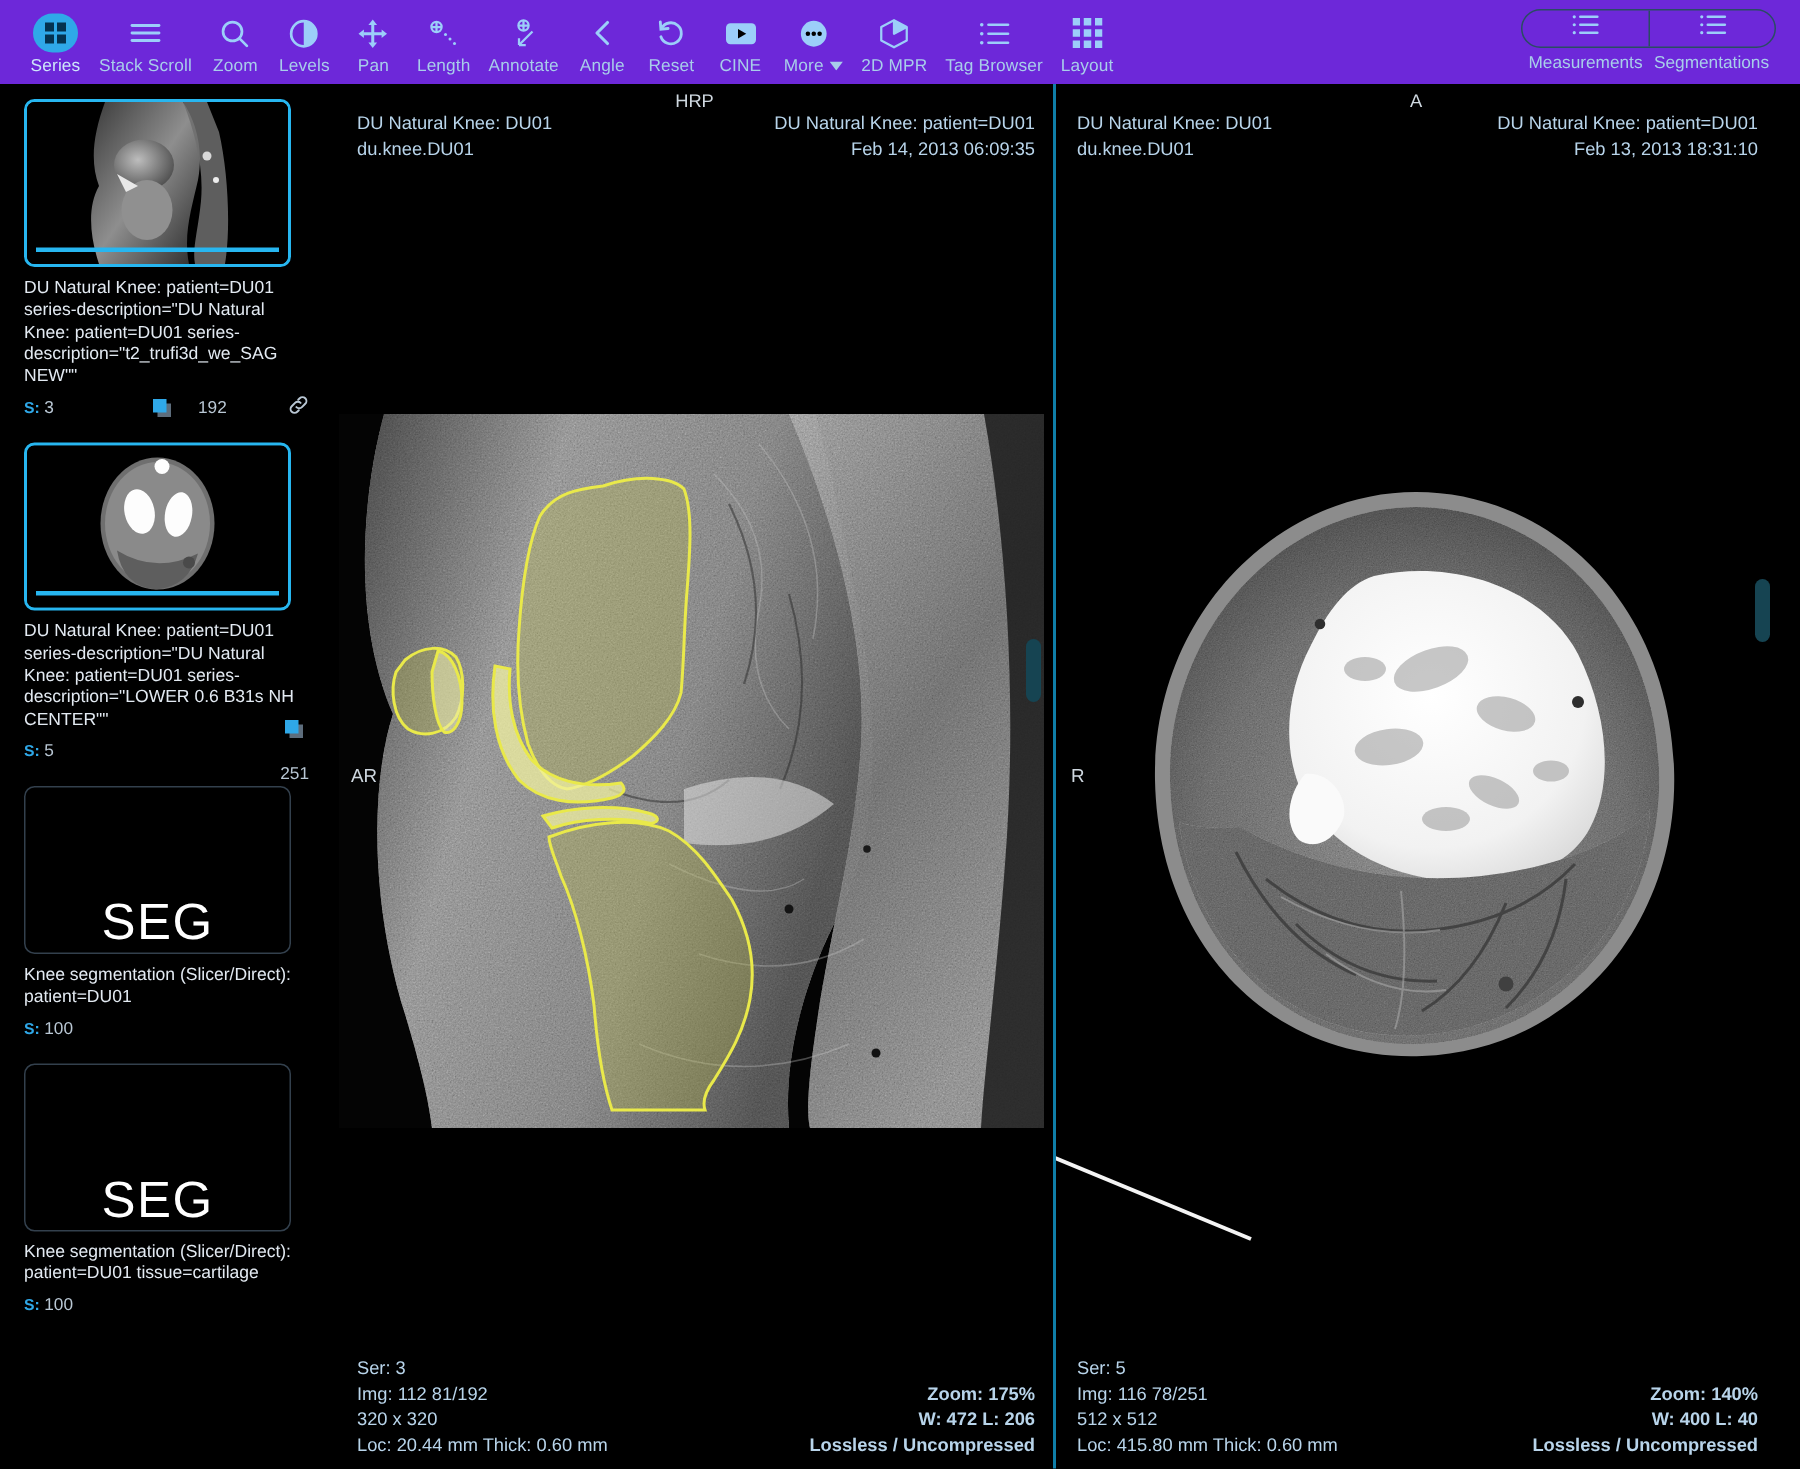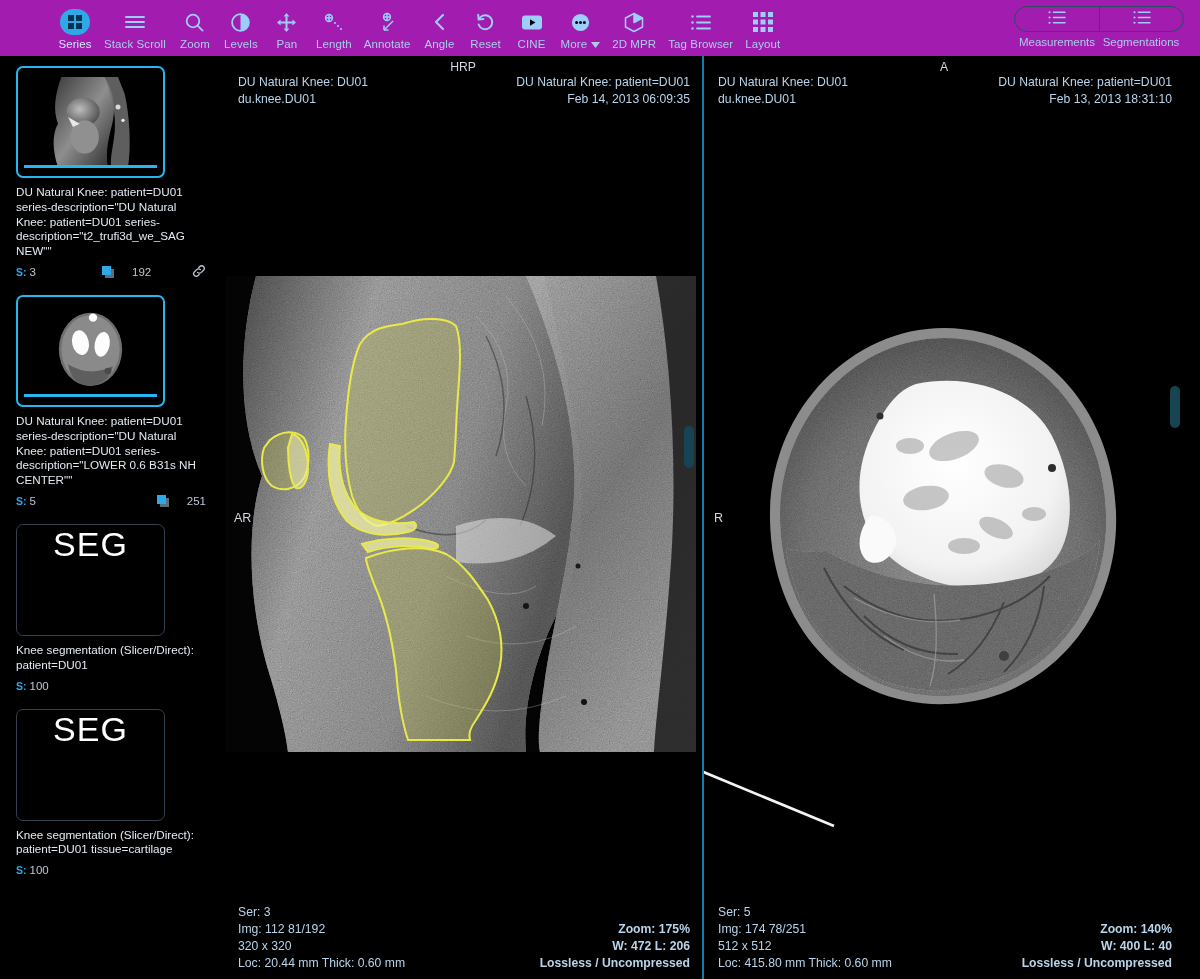--- a/index.html
+++ b/index.html
@@ -8,22 +8,22 @@
     background: #000;
     font-family: "Liberation Sans", sans-serif;
     overflow: hidden;
     color: #d8e4ef;
   }
 
   
   .toolbar {
     position: absolute; top: 0; left: 0;
     width: 1200px; height: 56px;
-    background: #a21caf;
-    display: flex; align-items: center; padding-left: 38px;
+    background: #6d28d9;
+    display: flex; align-items: center;
   }
   .tb-left { display: flex; align-items: flex-start; padding-left: 14px; gap: 0; }
   .tb-right { position: absolute; right: 16px; top: 6px; display: flex; flex-direction: column; align-items: center; }
   .tool {
     display: flex; flex-direction: column; align-items: center; justify-content: flex-start;
     min-width: 46px; padding: 3px 6px 0 6px;
     cursor: pointer;
   }
   .tool .ic {
     height: 26px; width: 30px;
@@ -54,24 +54,24 @@
   .workspace { position: absolute; top: 56px; left: 0; width: 1200px; height: 923px; background:#000; }
 
   
   .sidebar {
     position: absolute; left: 0; top: 0; width: 240px; height: 923px;
     background: #000; overflow: hidden;
     border-right: 1px solid #050a0f;
   }
   .series-card { padding: 10px 16px 0 16px; }
   .thumb {
-    width: 149px; height: 112px; border-radius: 7px;
+    width: 178px; height: 112px; border-radius: 7px;
     background: #000; position: relative; overflow: hidden;
     border: 2px solid #27b6f0;
-    display: flex; align-items: flex-start; justify-content: center;
+    display: flex; align-items: flex-end; justify-content: center;
     cursor: pointer;
   }
   .thumb.seg { border: 1px solid #33404d; height: 112px; }
   .thumb .segtext { font-size: 34px; color: #fff; letter-spacing: 1px; }
   .thumb .progress {
     position: absolute; left: 6px; right: 6px; bottom: 8px; height: 3px;
     background: #27b6f0;
   }
   .series-desc {
     font-size: 11.7px; line-height: 14.8px; color: #e3eaf2;
@@ -401,21 +401,21 @@
           <ellipse cx="90" cy="14" rx="5" ry="5" fill="#fefefe"></ellipse>
           <path d="M60 70 q26 16 54 2 q-6 22 -28 24 q-22 -2 -26 -26 Z" fill="#5e5e5e"></path>
           <circle cx="108" cy="78" r="4" fill="#4a4a4a"></circle>
         </svg>
         <div class="progress"></div>
       </div>
       <div class="series-desc">DU Natural Knee: patient=DU01 series-description="DU Natural Knee: patient=DU01 series-description="LOWER 0.6 B31s NH CENTER""</div>
       <div class="series-meta">
         <span class="s-key">S:</span>
         <span class="s-val">5</span>
-        <span class="inst-wrap" style="right:0;">
+        <span class="inst-wrap" style="right:0;flex-direction:column;">
           <span class="inst-icon">
               <i class="back"></i>
               <i class="front"></i>
             </span>
           <span class="inst-count">251</span>
         </span>
       </div>
     </div>
 
     <div class="series-card" style="padding-top:14px;">
@@ -603,21 +603,21 @@
       <div class="ovl ovl-tl">
         <div>DU Natural Knee: DU01</div>
         <div>du.knee.DU01</div>
       </div>
       <div class="ovl ovl-tr">
         <div>DU Natural Knee: patient=DU01</div>
         <div>Feb 13, 2013 18:31:10</div>
       </div>
       <div class="ovl ovl-bl">
         <div>Ser: 5</div>
-        <div>Img: 174 78/251</div>
+        <div>Img: 116 78/251</div>
         <div>512 x 512</div>
         <div>Loc: 415.80 mm Thick: 0.60 mm</div>
       </div>
       <div class="ovl ovl-br">
         <div>&nbsp;</div>
         <div>Zoom: 140%</div>
         <div>W: 400 L: 40</div>
         <div>Lossless / Uncompressed</div>
       </div>
 

